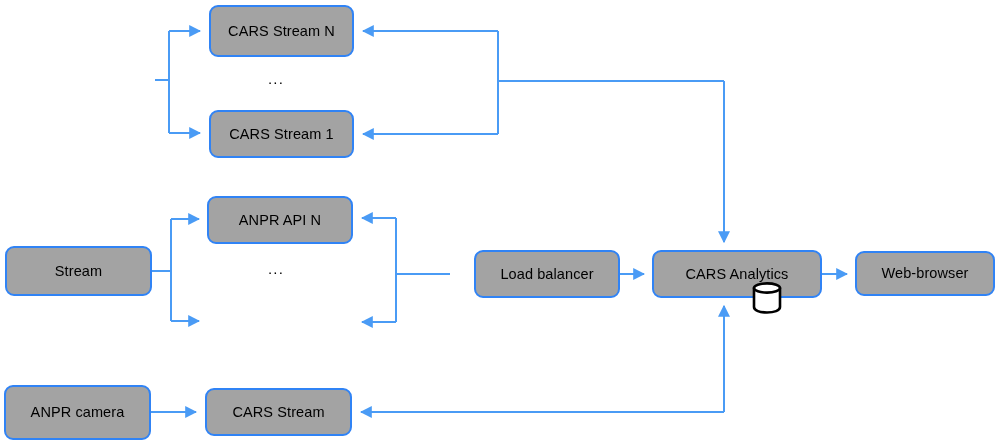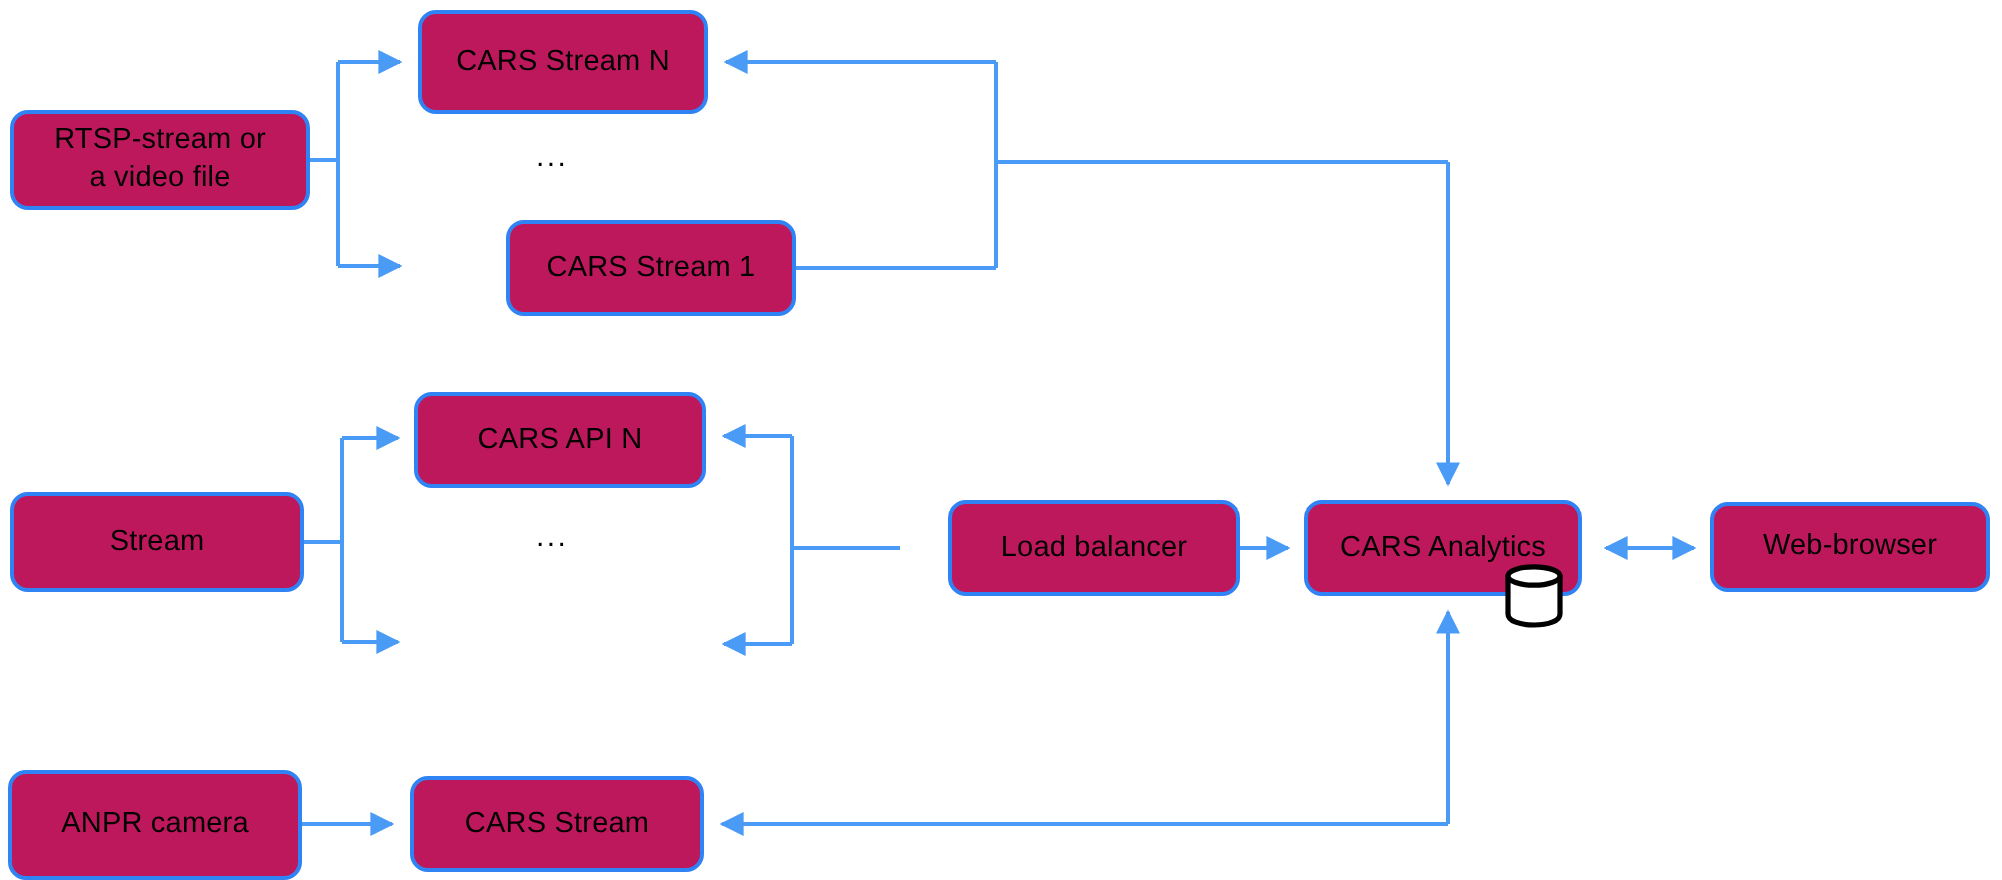--- a/index.html
+++ b/index.html
@@ -14,21 +14,21 @@
   #canvas {
     position: relative;
     width: 1001px;
     height: 440px;
     background: #ffffff;
     overflow: hidden;
   }
   .node {
     position: absolute;
     box-sizing: border-box;
-    background: #be185d;
+    background: #a3a3a3;
     border: 2px solid #3083f5;
     border-radius: 9px;
     display: flex;
     align-items: center;
     justify-content: center;
     text-align: center;
     color: #000000;
     font-family: "Liberation Sans", sans-serif;
     font-size: 14.5px;
     line-height: 1.28;
@@ -125,35 +125,33 @@
         <path d="M 724 306 L 724 412"></path>
         <path d="M 724 412 L 361 412" marker-end="url(#ah)"></path>
       </g>
 
       <g>
         <path d="M 724 412 L 724 306" marker-end="url(#ah)"></path>
       </g>
     </g>
   </svg>
 
-  <div class="node" style="left:5px; top:55px; width:150px; height:50px;">RTSP-stream or
-a video file</div>
 
   <div class="node" style="left:209px; top:5px; width:145px; height:52px;">CARS Stream N</div>
 
-  <div class="node" style="left:209px; top:110px; width:145px; height:48px;margin-left:44px;">CARS Stream 1</div>
+  <div class="node" style="left:209px; top:110px; width:145px; height:48px;">CARS Stream 1</div>
 
   <div class="node" style="left:5px; top:246px; width:147px; height:50px;">Stream</div>
 
-  <div class="node" style="left:207px; top:196px; width:146px; height:48px;">CARS API N</div>
+  <div class="node" style="left:207px; top:196px; width:146px; height:48px;">ANPR API N</div>
 
 
   <div class="node" style="left:450px; top:250px; width:146px; height:48px;margin-left:24px;">Load balancer</div>
 
-  <div class="node" style="left:652px; top:250px; width:139px; height:48px;">CARS Analytics</div>
+  <div class="node" style="left:652px; top:250px; width:170px; height:48px;">CARS Analytics</div>
 
   <div class="node" style="left:855px; top:251px; width:140px; height:45px;">Web-browser</div>
 
   <div class="node" style="left:4px; top:385px; width:147px; height:55px;">ANPR camera</div>
 
   <div class="node" style="left:205px; top:388px; width:147px; height:48px;">CARS Stream</div>
 
   <div class="ellipsis" style="left:268px; top:70px;">...</div>
 
   <div class="ellipsis" style="left:268px; top:260px;">...</div>

